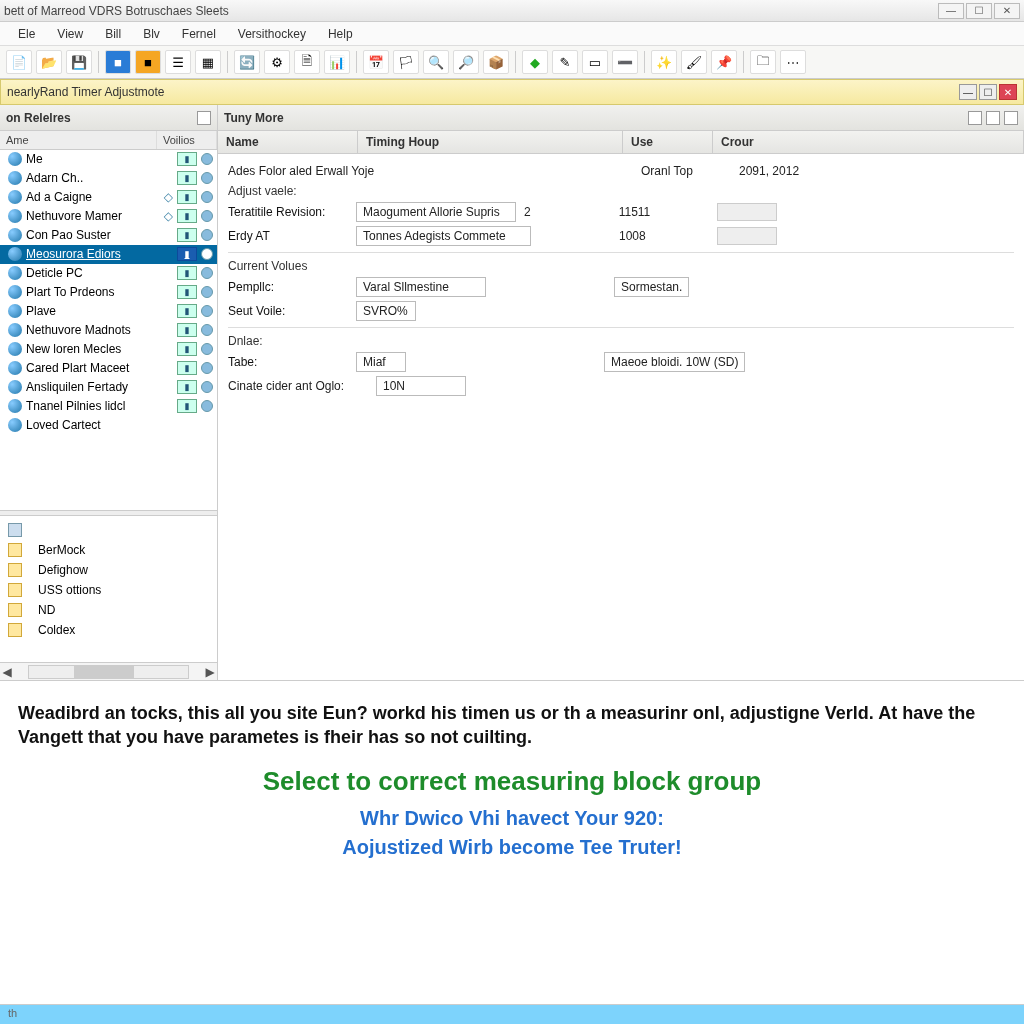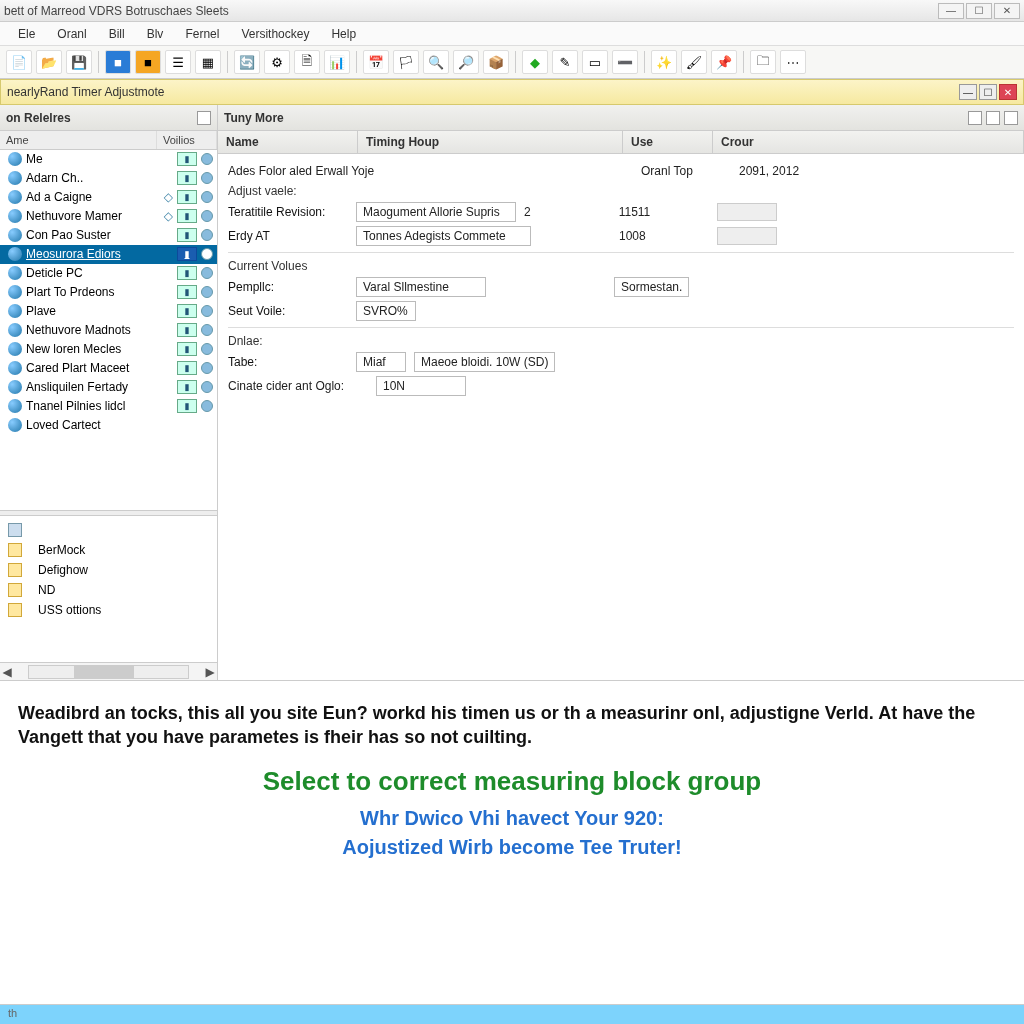--- a/index.html
+++ b/index.html
@@ -67,21 +67,21 @@
   <span class="title">bett of Marreod VDRS Botruschaes Sleets</span>
   <div class="winbtns">
     <div class="winbtn">—</div>
     <div class="winbtn">☐</div>
     <div class="winbtn">✕</div>
   </div>
 </div>
 
 <div class="menubar">
   <span class="menuitem">Ele</span>
-  <span class="menuitem">Oranl</span>
+  <span class="menuitem">View</span>
   <span class="menuitem">Bill</span>
   <span class="menuitem">Blv</span>
   <span class="menuitem">Fernel</span>
   <span class="menuitem">Versithockey</span>
   <span class="menuitem">Help</span>
 </div>
 
 <div class="toolbar">
   <div class="tbtn">📄</div>
   <div class="tbtn">📂</div>
@@ -238,25 +238,29 @@
       <div class="navitem">
           <span class="ic folder"></span>
           <span>BerMock</span>
         </div>
       <div class="navitem">
           <span class="ic folder"></span>
           <span>Defighow</span>
         </div>
       <div class="navitem">
           <span class="ic folder"></span>
+          <span>USS ottions</span>
+        </div>
+      <div class="navitem">
+          <span class="ic folder"></span>
           <span>ND</span>
         </div>
       <div class="navitem">
           <span class="ic folder"></span>
-          <span>USS ottions</span>
+          <span>Coldex</span>
         </div>
     </div>
     <div class="hsb">
       <span class="arrow">◀</span>
       <div class="track">
           <div class="thumb"></div>
         </div>
       <span class="arrow">▶</span>
     </div>
   </div>
@@ -305,21 +309,21 @@
       </div>
       <div class="row">
         <span class="lbl">Seut Voile:</span>
         <span class="fld" style="width:60px">SVRO%</span>
       </div>
       <div style="border-top:1px solid #ddd;margin:6px 0"></div>
       <div class="sectionlbl">Dnlae:</div>
       <div class="row">
         <span class="lbl">Tabe:</span>
         <span class="fld" style="width:50px">Miaf</span>
-        <span style="" class="fld">Maeoe bloidi.  10W  (SD)</span>
+        <span style="margin-left:190px" class="fld">Maeoe bloidi.  10W  (SD)</span>
       </div>
       <div class="row" style="margin-top:4px">
         <span style="width:140px">Cinate cider ant Oglo:</span>
         <span class="fld" style="width:90px">10N</span>
       </div>
     </div>
   </div>
 </div>
 
 <div class="caption">

